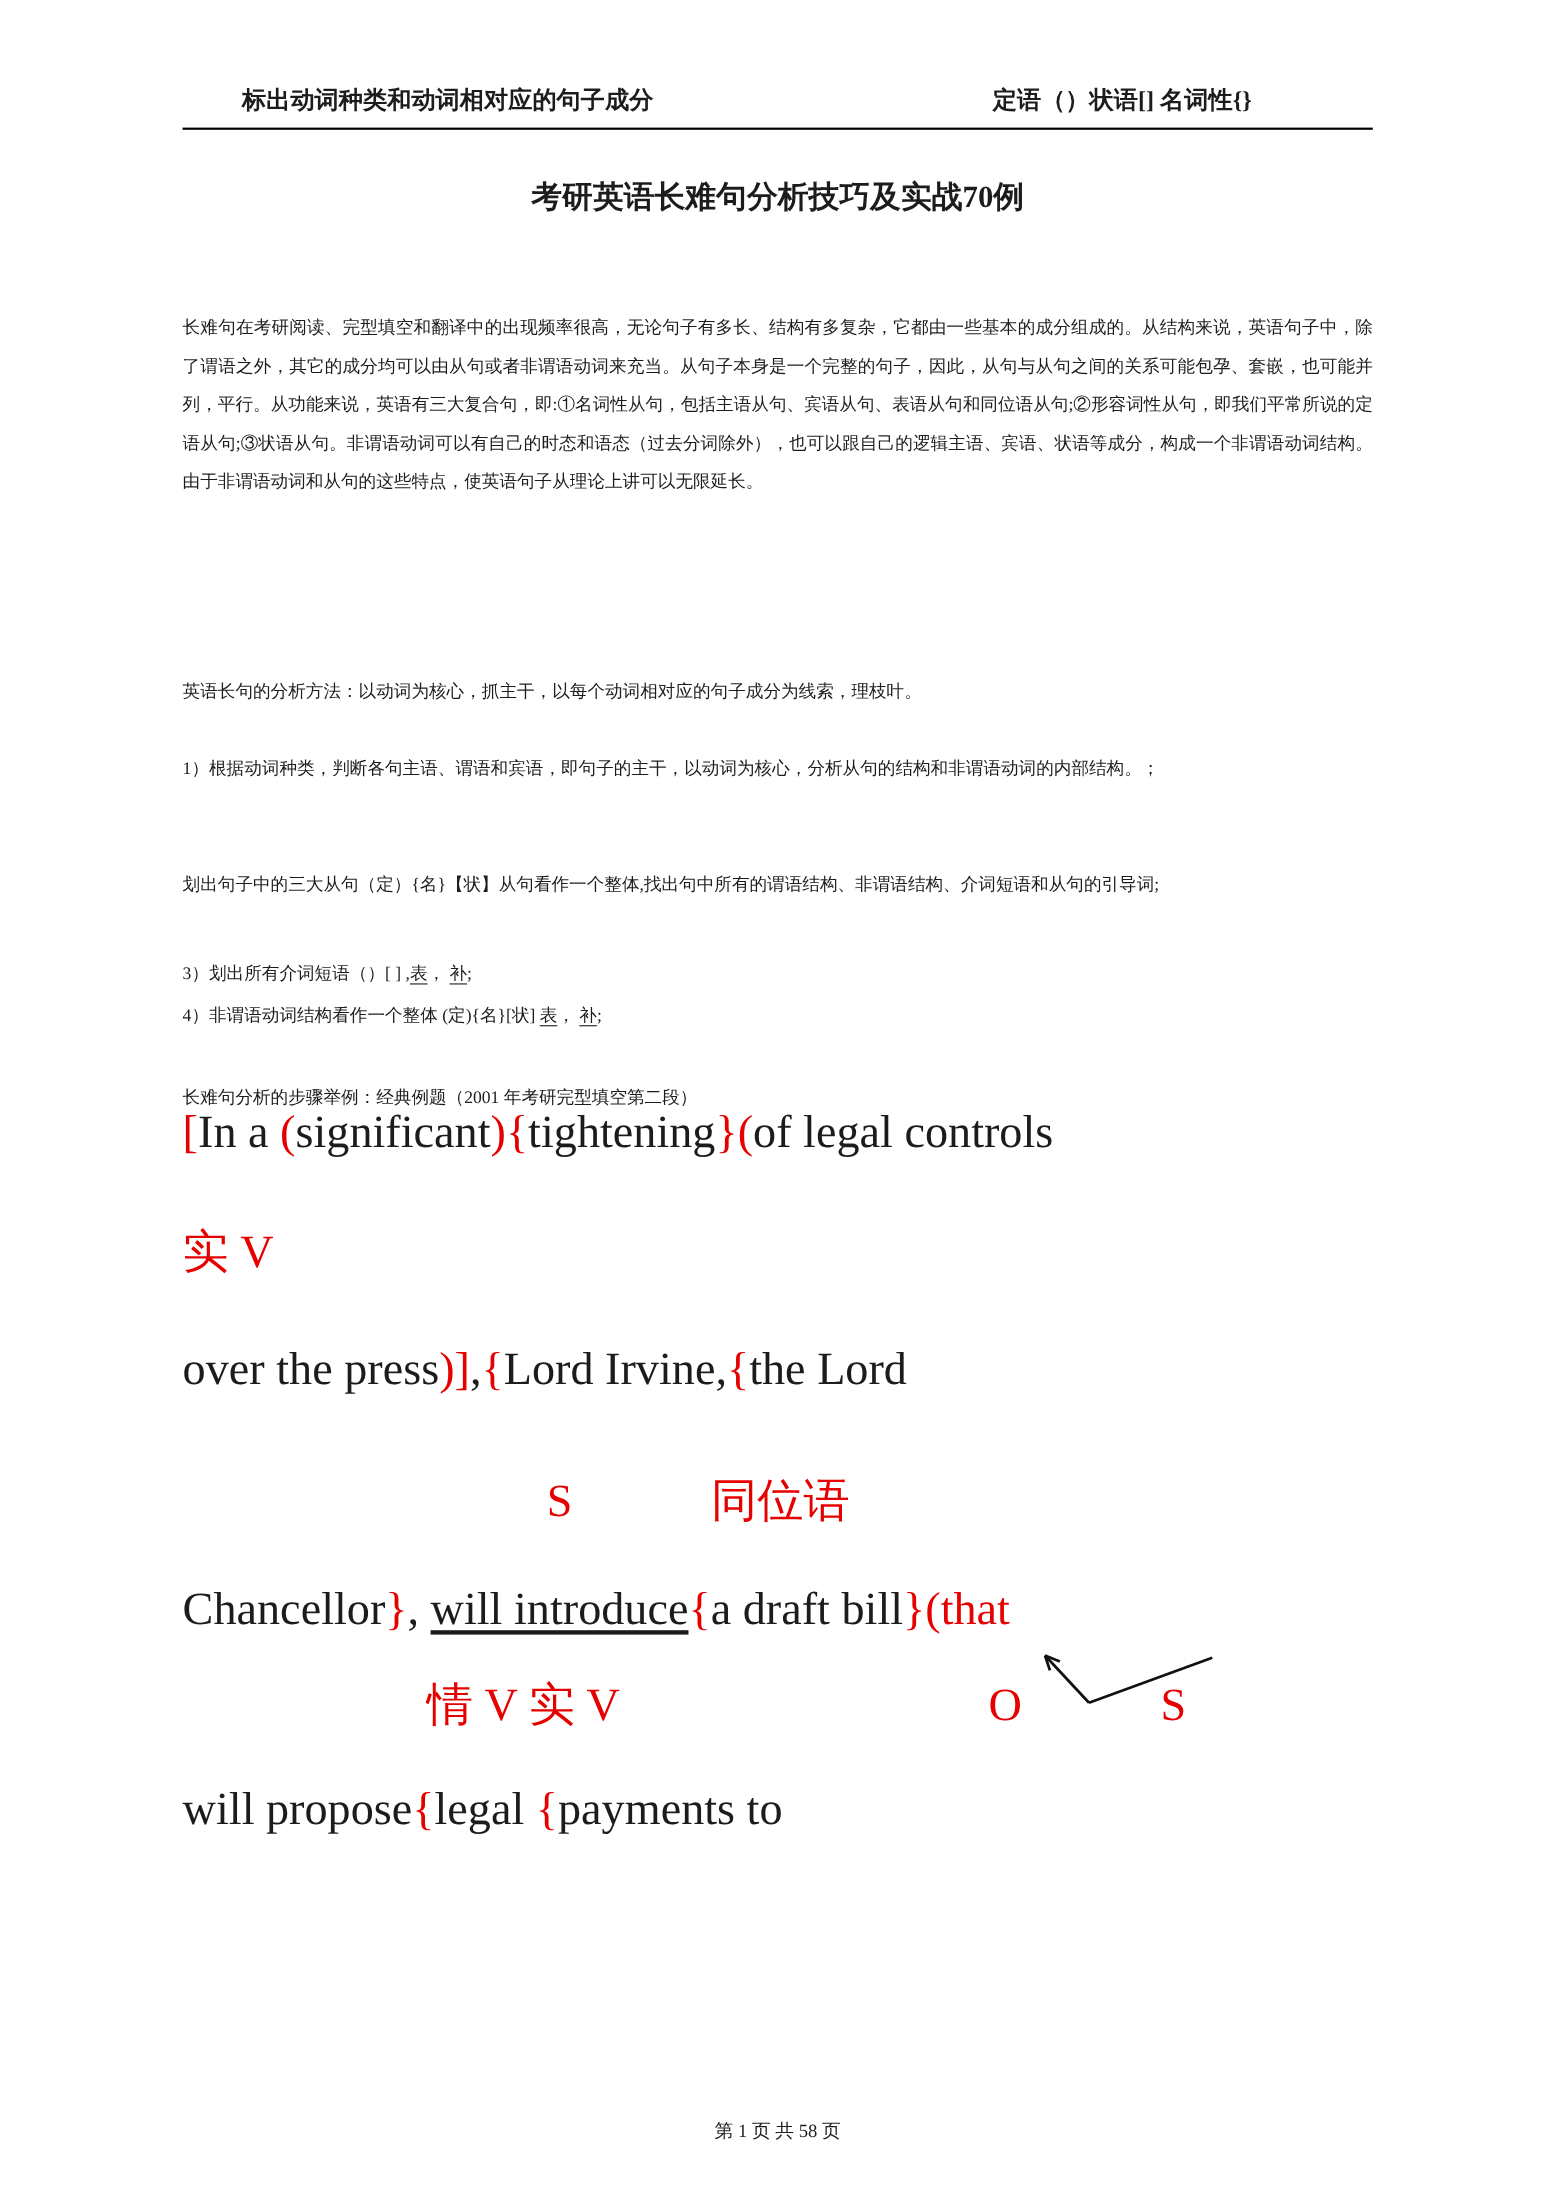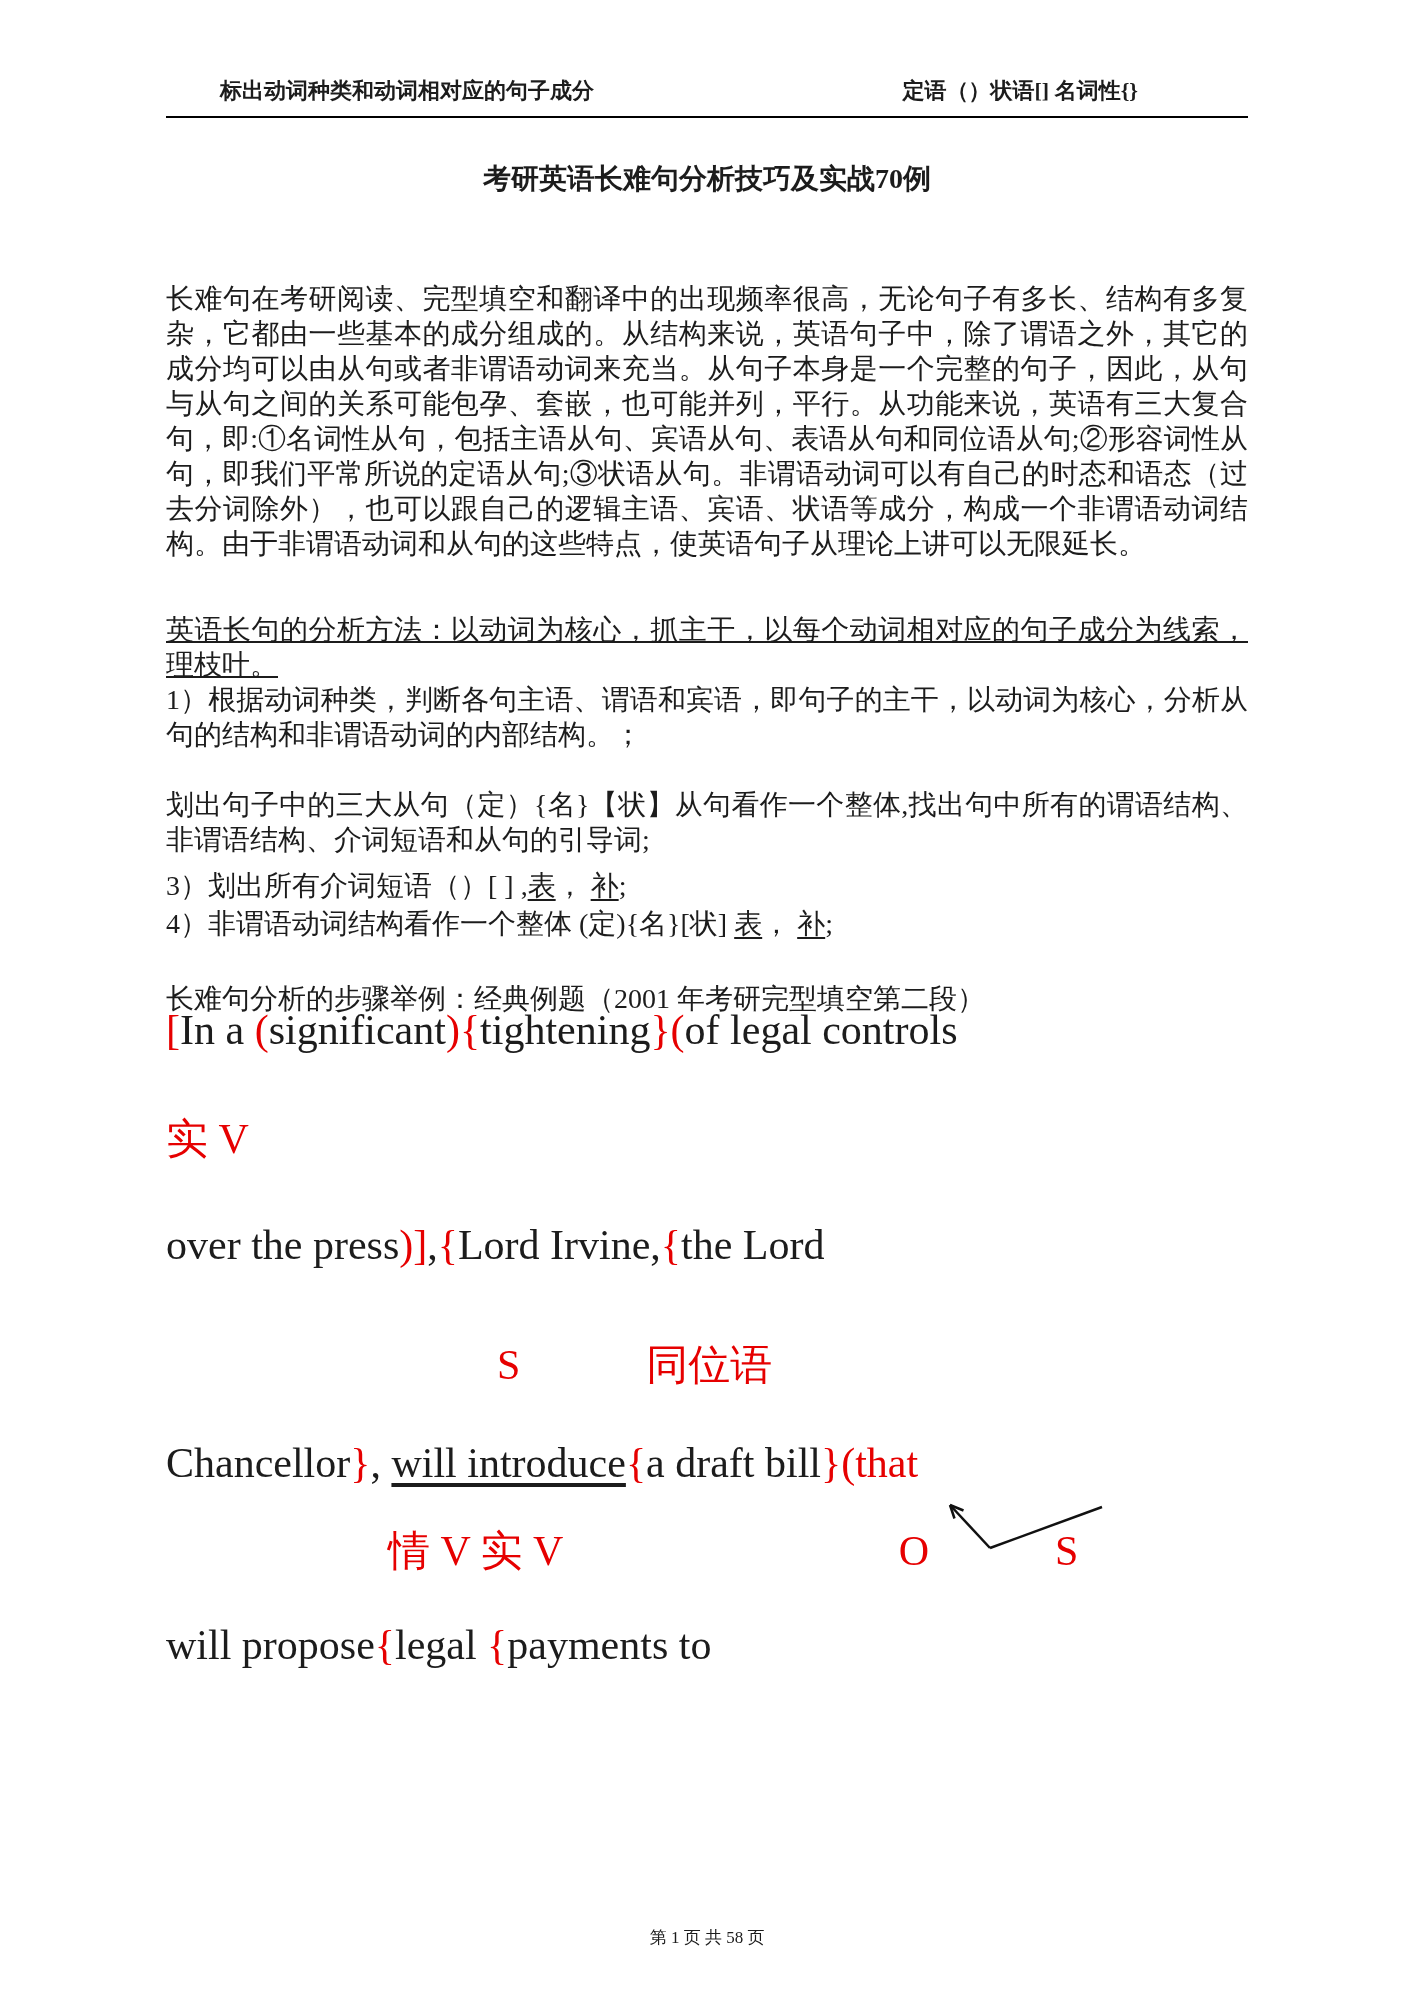--- a/index.html
+++ b/index.html
@@ -15,23 +15,23 @@
   
   .header{
     top:76px; display:flex; justify-content:space-between; align-items:flex-end;
     font-weight:bold; font-size:22px; padding:0 110px 10px 54px;
     border-bottom:2px solid #000;
   }
   
   .title{ top:160px; text-align:center; font-weight:bold; font-size:28px; }
 
   
-  .para{ font-size:28px; line-height:35px; text-align:justify; }
+  .para{ font-size:16px; line-height:35px; text-align:justify; }
   .p-intro{ top:281px; }
-  .p-method{ top:612px;text-decoration:underline; }
+  .p-method{ top:612px; }
   .p-step1{ top:682px; }
   .p-step2{ top:787px; }
   .p-step3{ top:868px; text-align:left; }
   .p-step4{ top:906px; text-align:left; }
   .p-caption{ top:981px; text-align:left; }
 
   
   .bigline{
     font-size:42px; line-height:1.3; white-space:pre; text-align:left;
   }

